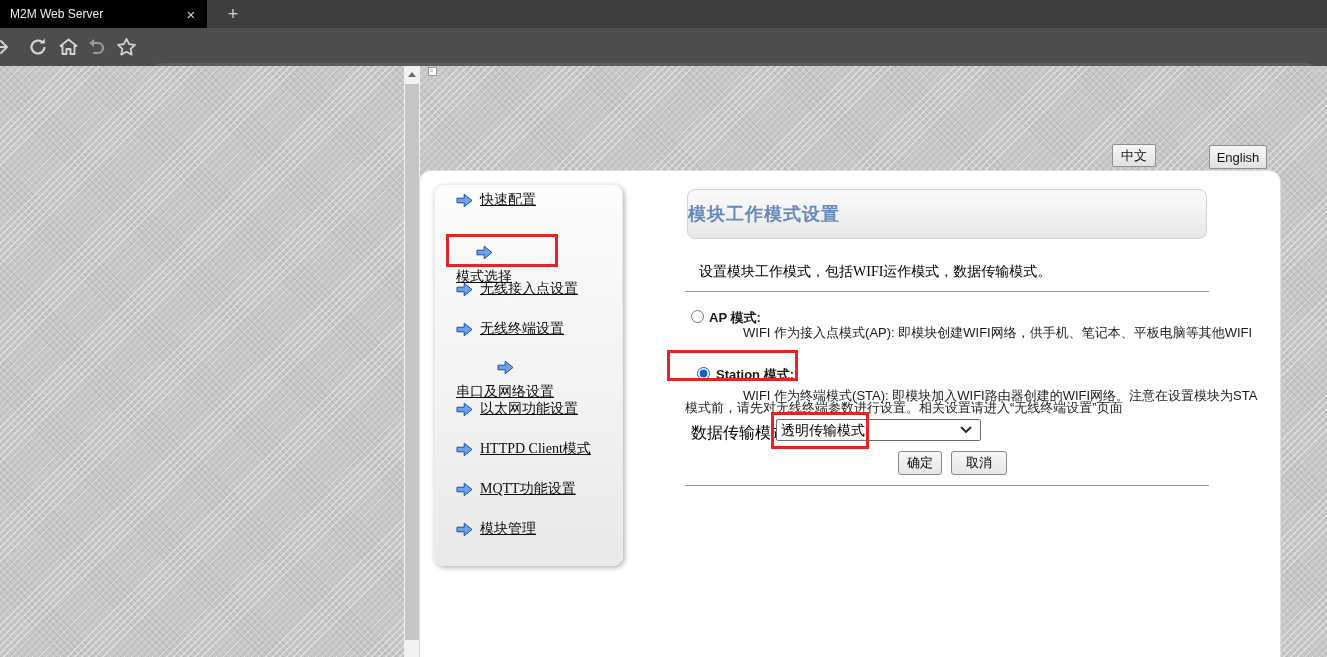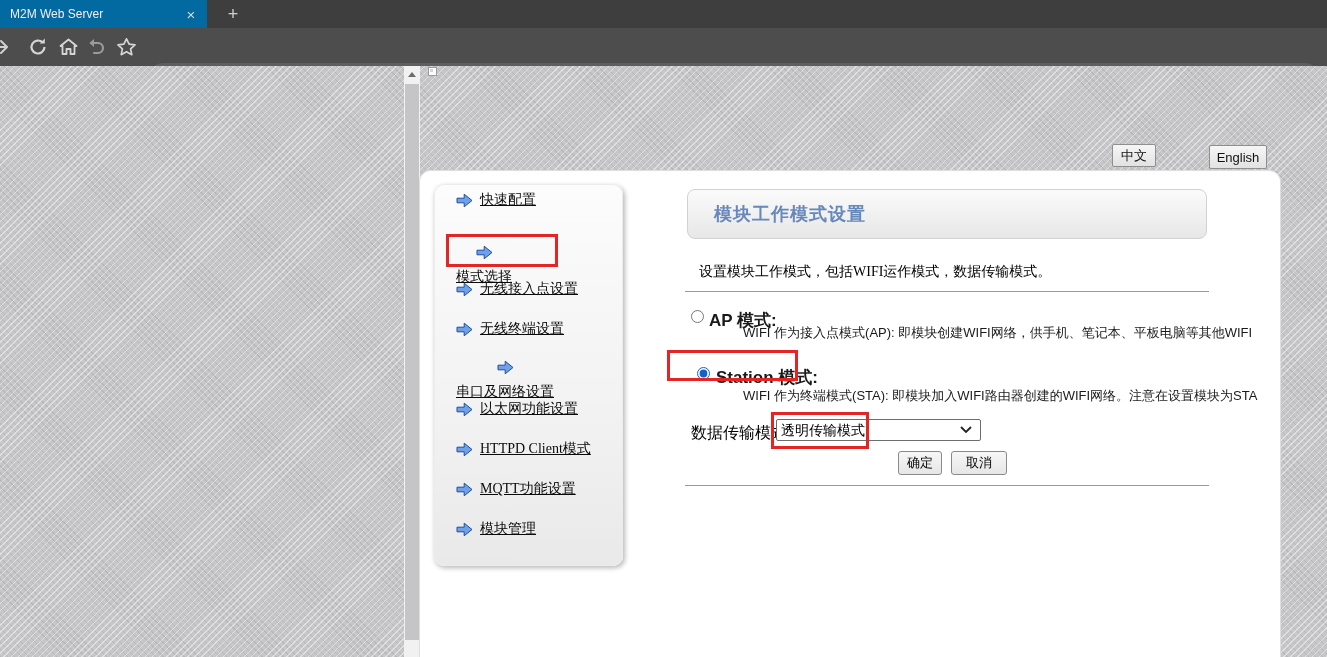--- a/index.html
+++ b/index.html
@@ -3,21 +3,21 @@
 <meta charset="utf-8">
 <style>
   * { margin:0; padding:0; box-sizing:border-box; }
   html,body { width:1327px; height:657px; overflow:hidden; }
   body { font-family:"Liberation Sans", sans-serif; position:relative; background:#fff; }
 
   .stage { position:absolute; left:0; top:0; width:1327px; height:657px; }
 
   
   .tabbar { position:absolute; left:0; top:0; width:1327px; height:28px; background:#3e3e3e; }
-  .tab { position:absolute; left:0; top:0; width:207px; height:28px; background:#0369a1;
+  .tab { position:absolute; left:0; top:0; width:207px; height:28px; background:#000000;
          display:flex; align-items:center; padding:0 8px 0 10px; }
   .tab-title { color:#f2eeee; font-size:12px; flex:1; white-space:nowrap; overflow:hidden; }
   .tab-close { color:#d8d8d8; font-size:15px; line-height:15px; width:16px; text-align:center; cursor:pointer; }
   .newtab { position:absolute; left:218px; top:0; width:30px; height:28px; color:#cfcfcf;
             font-size:18px; display:flex; align-items:center; justify-content:center; }
 
   .toolbar { position:absolute; left:0; top:28px; width:1327px; height:38px; background:#4d4d4d; }
   .nav-ico { position:absolute; top:7px; width:24px; height:24px; display:flex; align-items:center; justify-content:center; }
   .urlbar { position:absolute; left:150px; top:35px; width:1168px; height:25px; background:#5e5e5e;
             border-radius:13px; display:flex; align-items:center; padding:0 12px; }
@@ -62,30 +62,30 @@
               box-shadow:1.5px 2px 5px rgba(0,0,0,0.28), inset 0 0 0 1px #ececec; }
   .menu-item { position:absolute; left:22px; display:flex; align-items:center; gap:7px; height:20px; cursor:pointer; }
   .menu-item a { font-family:"Liberation Serif", serif; font-size:14px; color:#0b0b0b;
                  text-decoration:underline; white-space:nowrap; }
   .menu-arrow { width:17px; height:15px; flex:0 0 17px; }
 
   
   .title-box { position:absolute; left:267px; top:18px; width:520px; height:50px; border-radius:8px;
                background:linear-gradient(#fbfbfb,#e7e7e7); border:1px solid #d2d2d2;
                display:flex; align-items:center; }
-  .title-box h1 { font-size:18px; font-weight:bold; color:#6688bb; margin-left:26px; letter-spacing:1px; }
+  .title-box h1 { font-size:18px; font-weight:bold; color:#6688bb; letter-spacing:1px; }
 
   .intro { position:absolute; left:279px; top:92px; font-family:"Liberation Serif", serif;
            font-size:14px; color:#000; }
 
   .hr { position:absolute; left:265px; width:524px; height:0; border-top:1px solid #9a9a9a; }
   .hr1 { top:120px; } .hr2 { top:314px; }
 
   .radio { position:absolute; width:13px; height:13px; accent-color:#1460c8; cursor:pointer; }
-  .radio-label { position:absolute; font-size:17px; font-weight:bold; color:#1a1a1a; }
+  .radio-label { position:absolute; font-size:13px; font-weight:bold; color:#1a1a1a; }
   .radio-desc { position:absolute; font-size:13px; color:#1a1a1a; white-space:nowrap; }
 
   .transfer-label { position:absolute; left:271px; top:252px; font-family:"Liberation Serif", serif;
                     font-size:16px; color:#000; }
   .transfer-select { position:absolute; left:356px; top:248px; width:205px; height:22px;
                      border:1px solid #6d6d6d; background:#fff; font-family:"Liberation Serif", serif;
                      font-size:14px; padding:0 0 0 4px; appearance:none; -webkit-appearance:none;
                      border-radius:2px; color:#000; cursor:pointer; }
   .select-chevron { position:absolute; left:540px; top:255px; pointer-events:none; }
 
@@ -256,20 +256,21 @@
 
       <div class="hr hr1"></div>
 
       <input type="radio" name="wifi-mode" class="radio" style="left: 271px; top: 139px;">
       <span class="radio-label" style="left:289px; top:138px;">AP 模式:</span>
       <div class="radio-desc" style="left:323px; top:153px;">WIFI 作为接入点模式(AP): 即模块创建WIFI网络，供手机、笔记本、平板电脑等其他WIFI</div>
 
       <input type="radio" name="wifi-mode" class="radio" checked="" style="left: 277px; top: 196px;">
       <span class="radio-label" style="left:296px; top:195px;">Station 模式:</span>
       <div class="radio-desc" style="left:323px; top:216px;">WIFI 作为终端模式(STA): 即模块加入WIFI路由器创建的WIFI网络。注意在设置模块为STA</div>
+      <div class="radio-desc" style="left:265px; top:228px;">模式前，请先对无线终端参数进行设置。相关设置请进入“无线终端设置”页面</div>
 
       <span class="transfer-label">数据传输模式</span>
       <select class="transfer-select">
         <option>透明传输模式</option>
       </select>
       <span class="select-chevron">
         <svg width="12" height="8" viewBox="0 0 12 8">
             <path d="M1 1l5 5 5-5" fill="none" stroke="#222" stroke-width="1.8"></path>
           </svg>
       </span>

